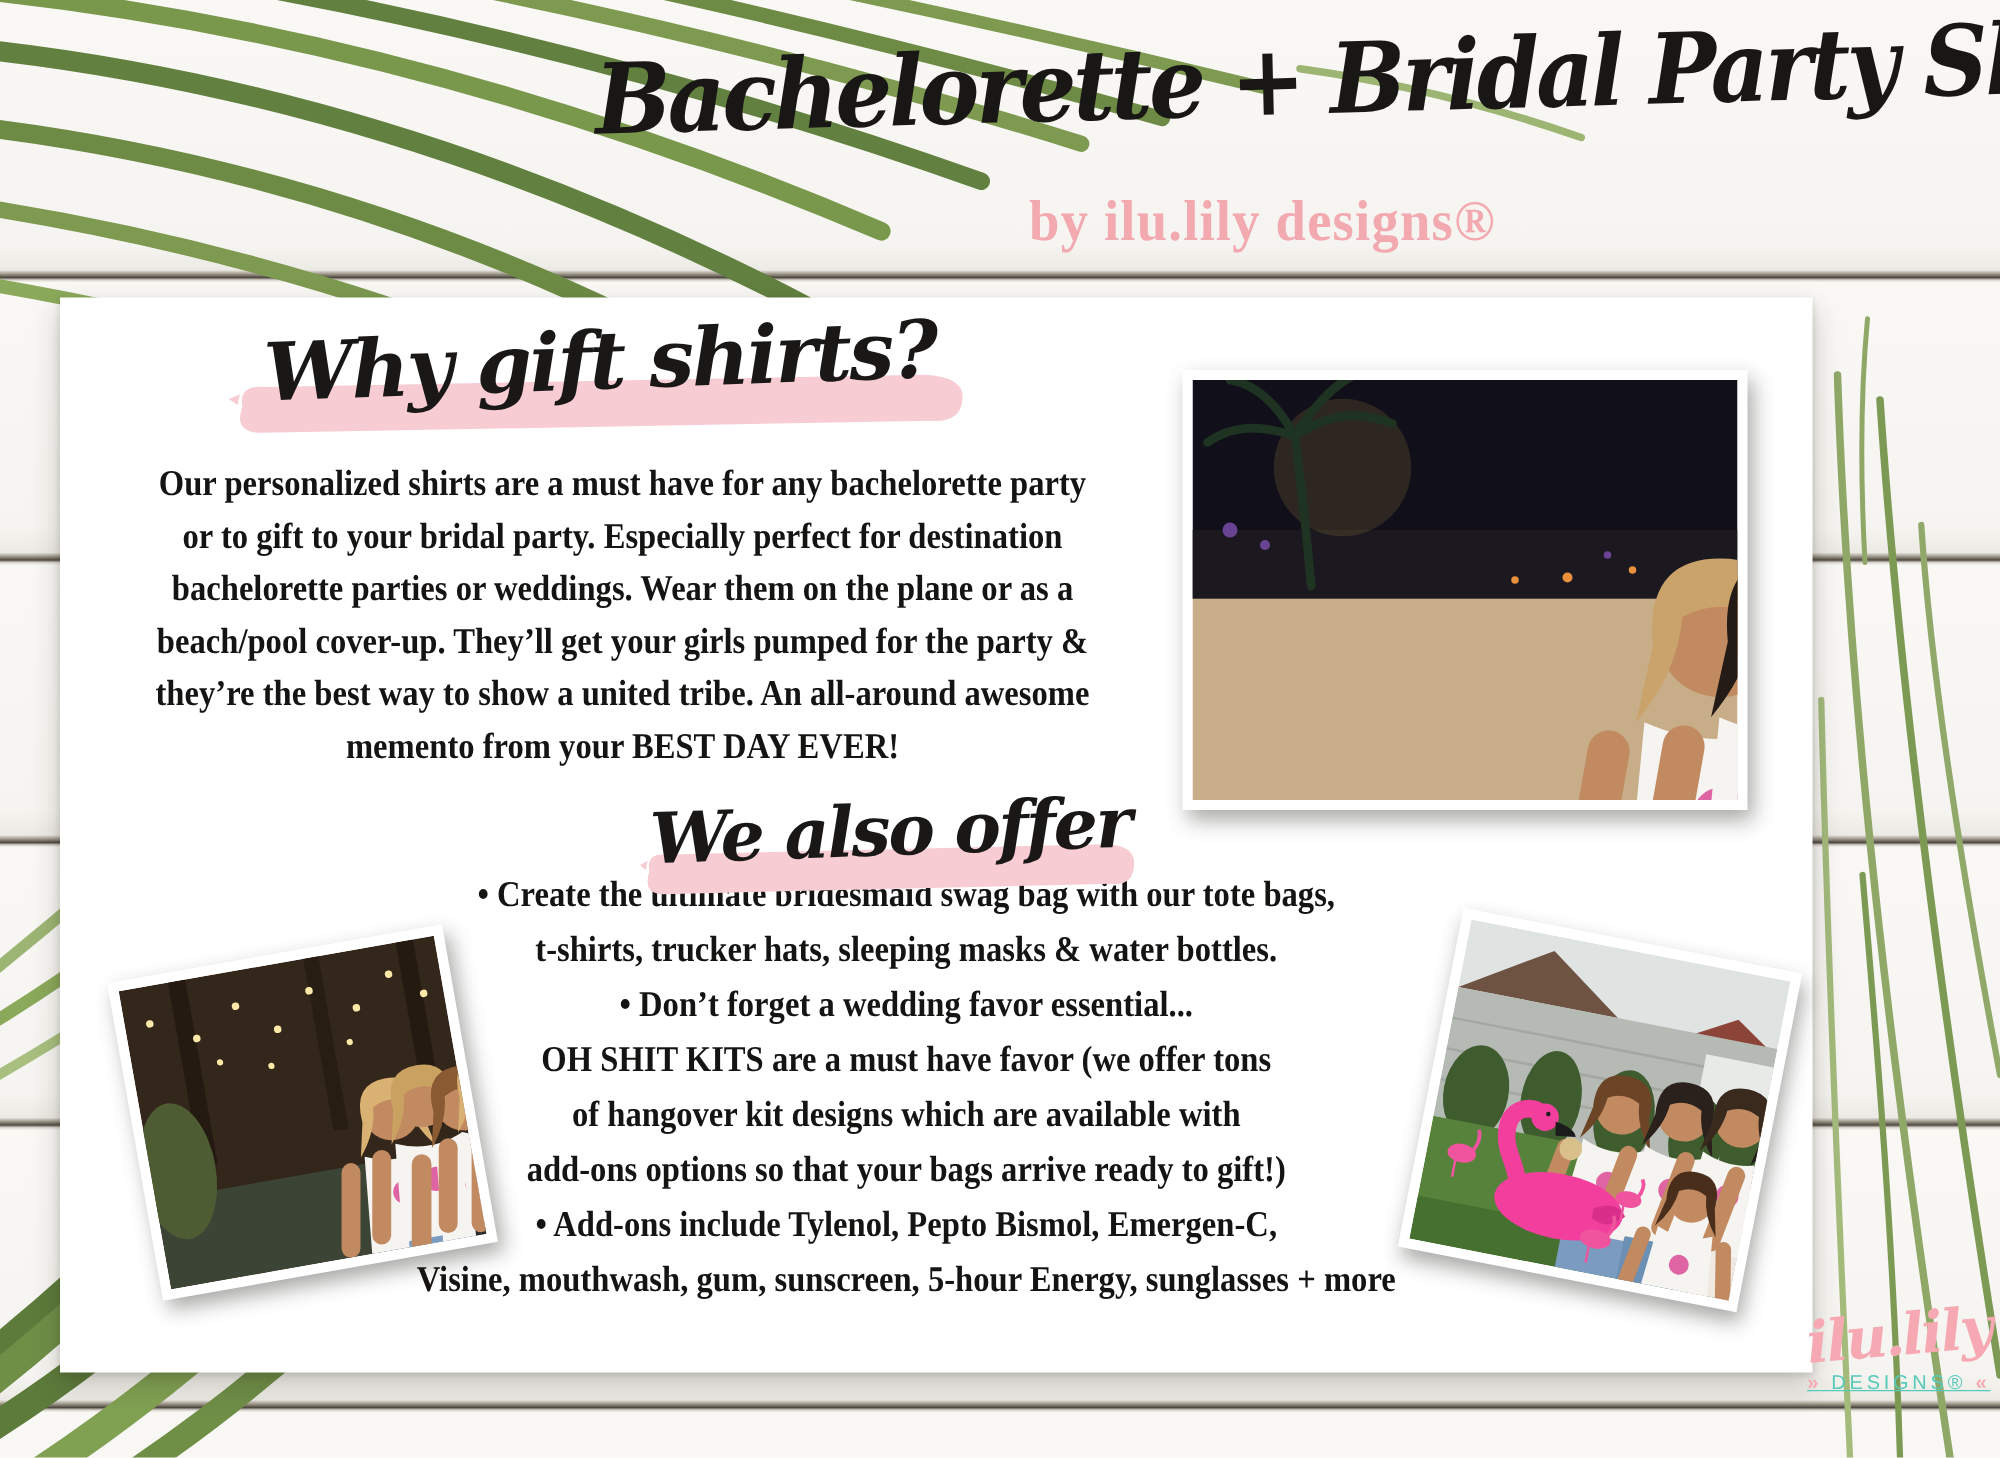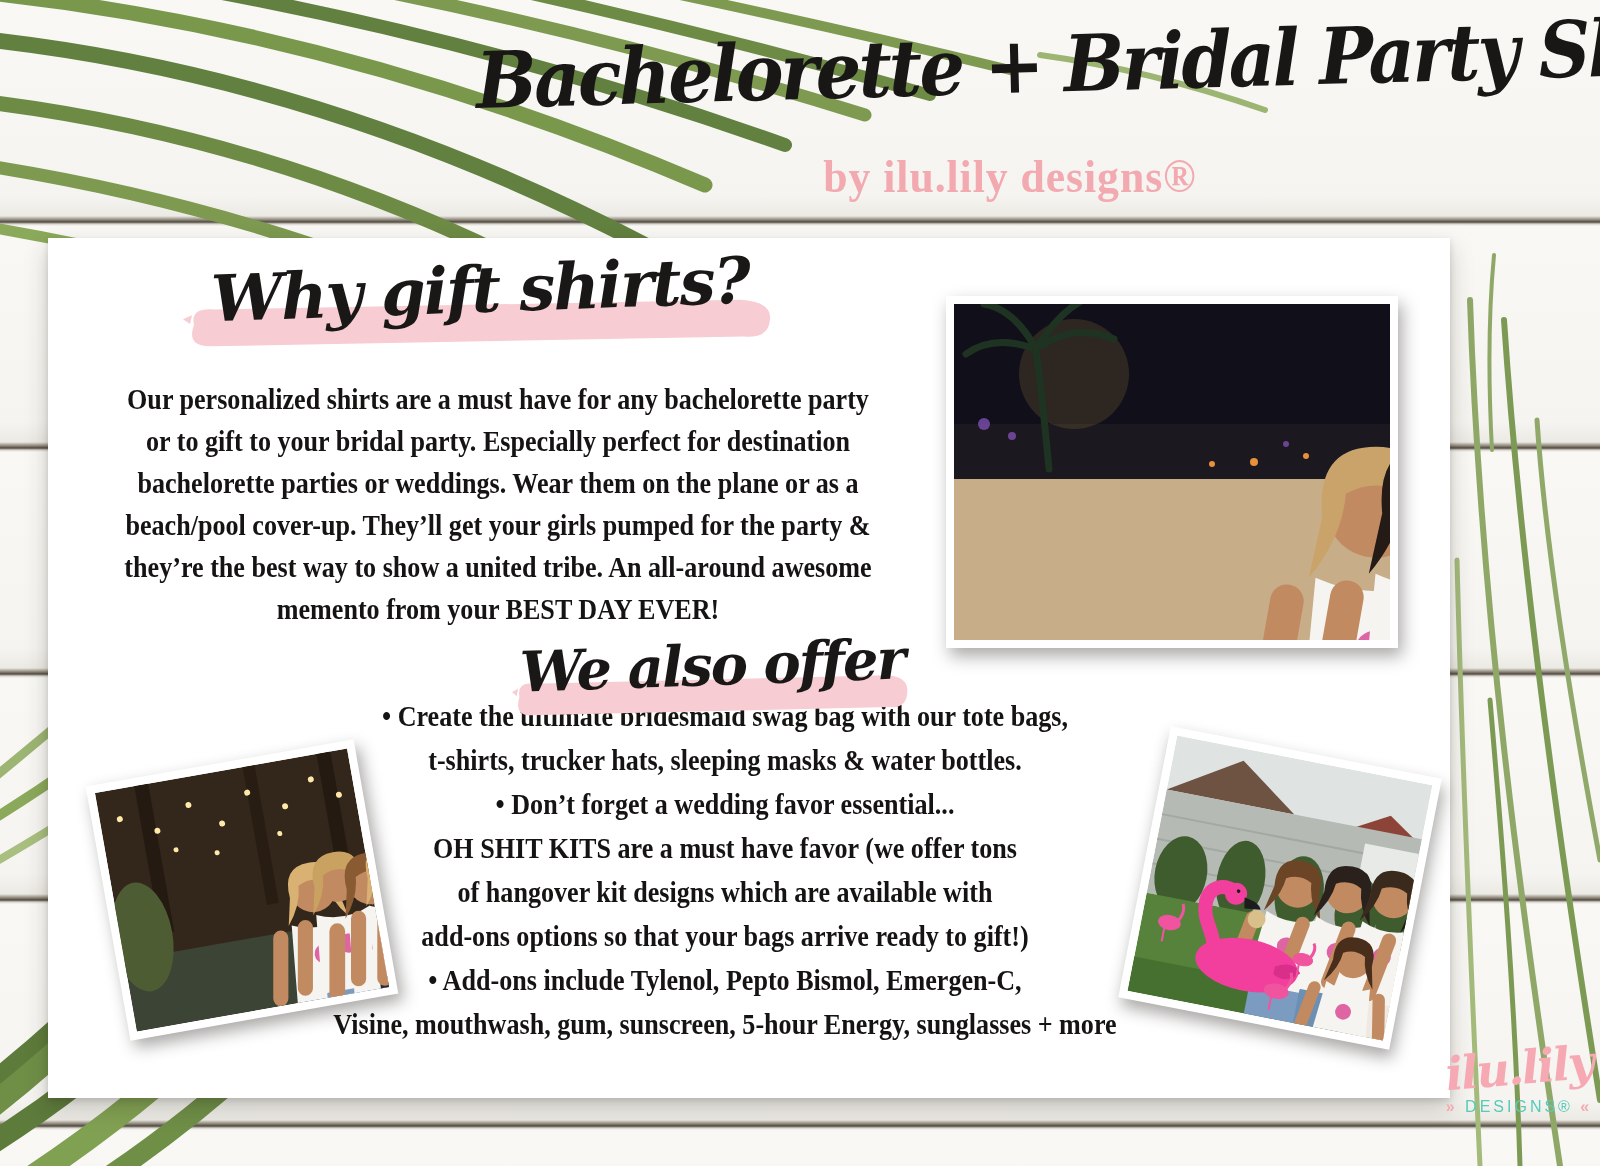--- a/index.html
+++ b/index.html
@@ -43,42 +43,42 @@
   .offer-wrap{left:444px;top:394px;width:440px;height:100px;}
   .offer-wrap .script-heading{font-size:56px;}
   .offer-wrap .brush{left:18px;top:40px;width:404px;height:50px;}
 
   .serif-block{color:#151412;text-align:center;}
   .serif-block .line{
     display:block;white-space:nowrap;
     font:700 29px "Liberation Serif",serif;line-height:42px;
     transform:scaleX(.9);transform-origin:50% 50%;
   }
-  .para{left:20px;top:128px;width:860px;margin-top:12px;}
+  .para{left:20px;top:128px;width:860px;}
   .bullets{left:172px;top:456px;width:1010px;}
   .bullets .line{line-height:44px;}
 
   
   .photo{
     background:#fff;padding:8px;box-sizing:border-box;
     box-shadow:4px 8px 16px rgba(30,25,20,.38);
   }
   .photo-beach{left:898px;top:58px;width:452px;height:352px;}
   .photo-patio{left:58px;top:523px;width:272px;height:258px;transform:rotate(-10deg);}
   .photo-backyard{left:1094px;top:512px;width:276px;height:276px;transform:rotate(11deg);}
 
   
   .logo{left:1438px;top:1044px;width:162px;text-align:center;}
   .logo-name{
     font:italic 900 46px "DejaVu Serif",serif;color:#f6a9b2;letter-spacing:-2px;
     transform:rotate(-5deg);display:block;line-height:48px;
   }
   .logo-word{
     display:block;margin-top:6px;
-    font:400 16px "Liberation Sans",sans-serif;color:#56cabb;letter-spacing:3px;
+    font:400 16px "Liberation Sans",sans-serif;color:#56cabb;letter-spacing:3px;text-decoration:underline;
   }
   .logo-word .orn{color:#f6a9b2;font-weight:700;}
 </style>
 </head>
 <body>
 
 <svg class="abs" style="left:0;top:0;" width="1600" height="1166" viewBox="0 0 1600 1166" fill="none">
 
   <g stroke-linecap="round">
     <path d="M240 -90 Q640 -20 1010 70" stroke="#7d9a50" stroke-width="10"></path>

